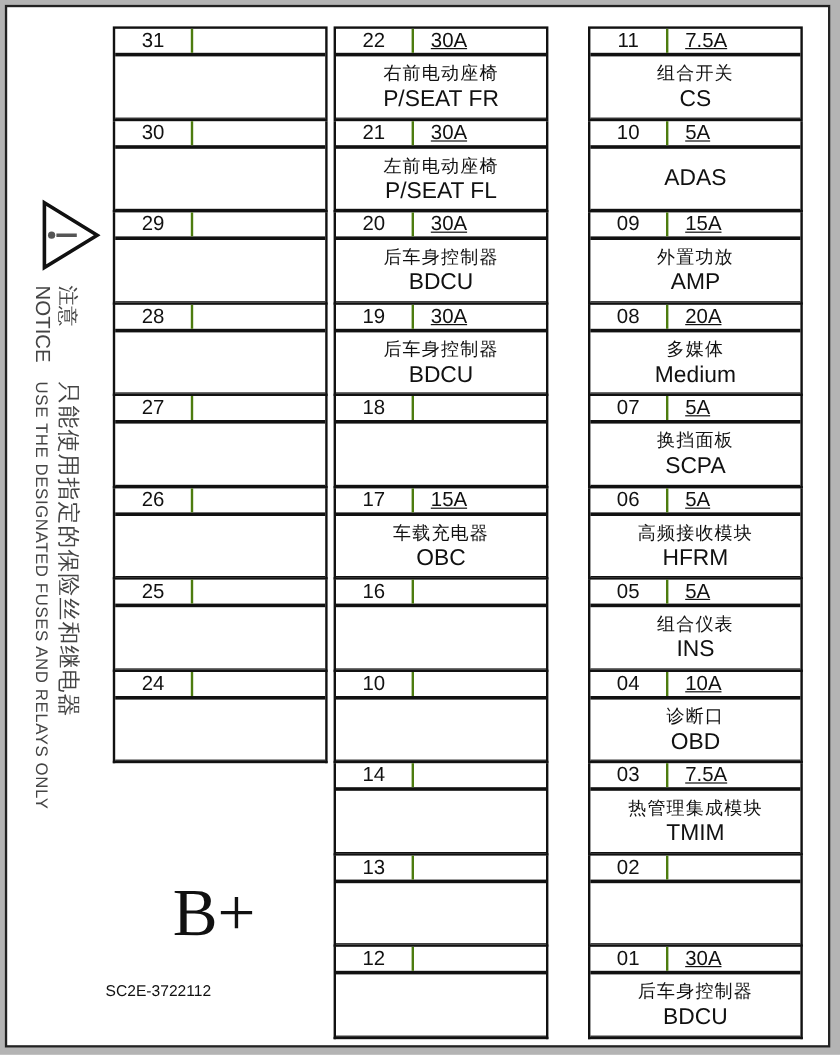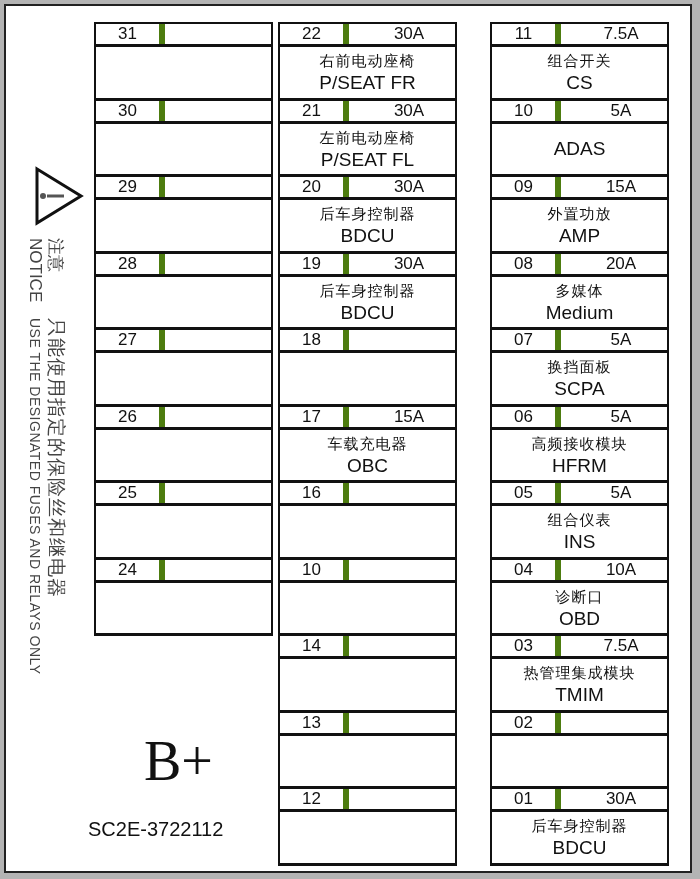--- a/index.html
+++ b/index.html
@@ -40,31 +40,31 @@
   }
   .fuse:first-child { border-top: 2px solid #111; height: 78.5px; }
   .fuse-head {
     height: 20px;
     display: flex;
     border-bottom: 3px solid #111;
     flex: 0 0 auto;
   }
   .fuse-num {
     width: 63px;
-    border-right: 6px solid #4d7c0f;
+    border-right: 2px solid #4d7c0f;
     text-align: center;
     font-size: 17px;
     line-height: 20px;
   }
   .fuse-amp {
     flex: 1;
-    text-align: center;
     font-size: 17px;
     line-height: 20px;
     padding-left: 14px;
+    text-decoration: underline;
   }
   .fuse-body {
     flex: 1;
     display: flex;
     flex-direction: column;
     justify-content: center;
     align-items: center;
     text-align: center;
     border-bottom: 1px solid #111;
   }
@@ -95,21 +95,21 @@
     position: absolute;
     left: 138px; top: 725px;
     font-family: "Liberation Serif", "DejaVu Serif", serif;
     font-size: 56px;
     line-height: 60px;
     color: #111;
   }
   .part-number {
     position: absolute;
     left: 82px; top: 812px;
-    font-size: 20px;
+    font-size: 13px;
     color: #111;
   }
 </style>
 </head>
 <body>
 
 <div class="panel">
 
   <svg class="warning-icon" viewBox="0 0 50 60">
     <polygon points="3,3 47,30 3,57" fill="#fff" stroke="#111" stroke-width="3"></polygon>

